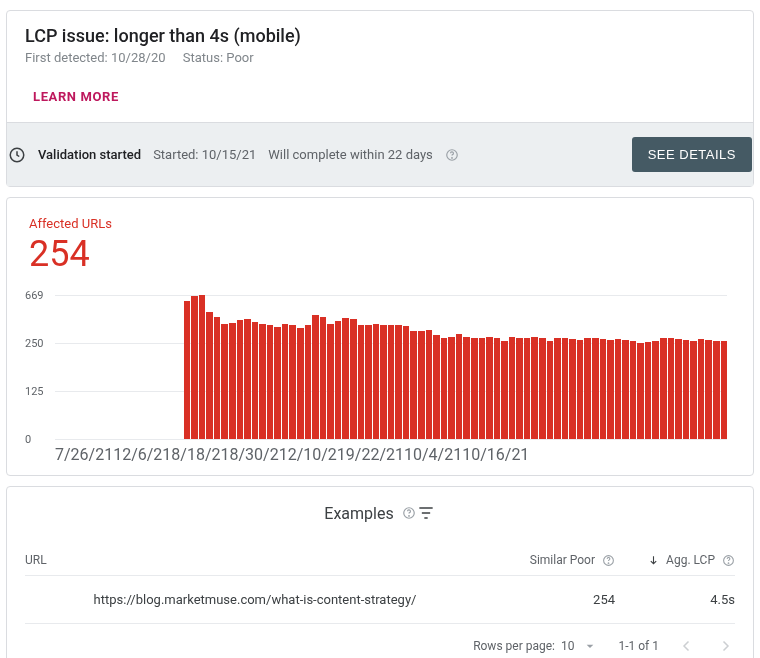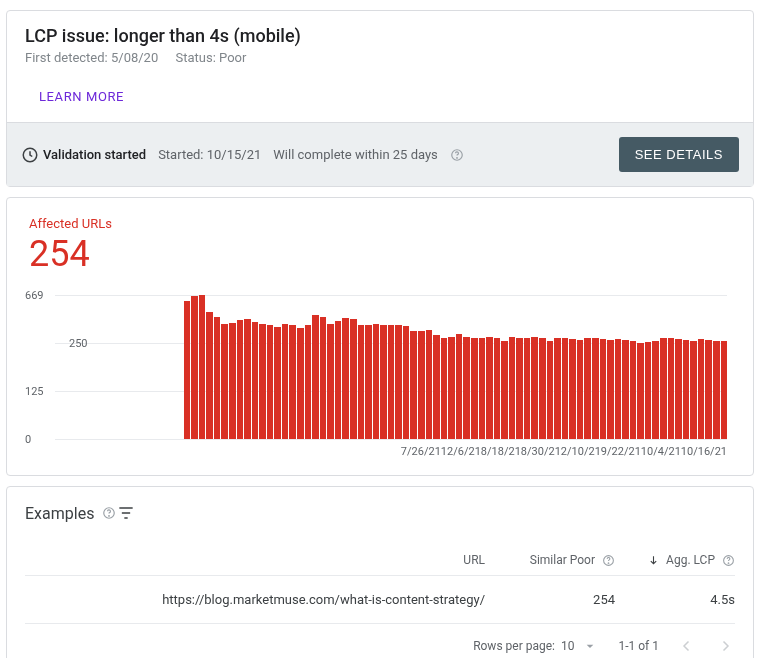--- a/index.html
+++ b/index.html
@@ -3,84 +3,84 @@
 <meta charset="utf-8">
 <style>
   html,body{margin:0;padding:0;font-family:Roboto,Arial,sans-serif;background:#fff;color:#202124;font-size:14px}
   .page{width:760px;margin:0;box-sizing:border-box;padding:0 6px 20px}
   .card{border:1px solid #dadce0;border-radius:4px;margin:10px 0;background:#fff}
   
   .hdr{padding:14px 18px 0}
   .title{font-size:18px;font-weight:500;margin:0 0 4px;color:#202124}
   .subt{font-size:13px;color:#80868b;margin-bottom:18px}
   .subt span{margin-right:14px}
-  .learn{font-size:13px;letter-spacing:.6px;color:#6d28d9;font-weight:400;margin:6px 14px 18px;display:inline-block}
-  .statusbar{display:flex;align-items:center;background:#eceff1;border-top:1px solid #dadce0;padding:14px 14px;gap:4px}
+  .learn{font-size:13px;letter-spacing:.6px;color:#be185d;font-weight:700;margin:6px 8px 18px;display:inline-block}
+  .statusbar{display:flex;align-items:center;background:#eceff1;border-top:1px solid #dadce0;padding:14px 1px;gap:12px}
   .clock{width:18px;height:18px;flex:0 0 18px}
   .sb-text{display:flex;align-items:center;gap:12px;flex:1;font-size:13px;color:#5f6368}
   .sb-text .strong{color:#202124;font-weight:500}
   .btn{background:#455a64;color:#fff;border:none;border-radius:3px;padding:10px 16px;font-size:13px;letter-spacing:.5px;font-weight:500;cursor:pointer}
   .help-ic{width:14px;height:14px;color:#9aa0a6;cursor:pointer;display:inline-flex;align-items:center;justify-content:center}
   
   .chartcard{padding:18px 22px 10px}
   .affected{font-size:13px;color:#d93025;margin-bottom:2px}
   .bignum{font-size:36px;font-weight:400;color:#d93025;margin:0 0 20px}
   .chart{position:relative;height:170px;margin-left:26px;margin-right:4px}
   .ygrid{position:absolute;left:0;right:0;top:0;bottom:26px}
   .ygrid .line{position:absolute;left:0;right:0;border-top:1px solid #e8eaed}
   .ygrid .lbl{position:absolute;left:-30px;font-size:11px;color:#5f6368;transform:translateY(-50%)}
   .bars{position:absolute;left:0;right:0;bottom:26px;top:0;display:flex;align-items:flex-end;gap:1px}
   .bar{flex:1;background:#d93025}
-  .xaxis{position:absolute;left:0;right:0;bottom:0;height:20px;display:flex;font-size:11px;color:#5f6368;justify-content:flex-end}
+  .xaxis{position:absolute;left:0;right:0;bottom:0;height:20px;display:flex;font-size:16px;color:#5f6368;justify-content:flex-start}
   
   .excard{padding:16px 18px 10px}
-  .exhdr{display:flex;align-items:center;justify-content:flex-start;margin-bottom:22px}
+  .exhdr{display:flex;align-items:center;justify-content:center;margin-bottom:22px}
   .extitle{font-size:16px;color:#3c4043;display:flex;align-items:center;gap:8px}
   .filter-ic{width:20px;height:20px;cursor:pointer;color:#3c4043}
   .tbl{width:100%;font-size:13px}
   .th{display:flex;color:#5f6368;font-size:12px;padding:8px 0;border-bottom:1px solid #e8eaed}
-  .th .c1{flex:1;text-align:right}
+  .th .c1{flex:1;text-align:left}
   .th .c2{width:130px;text-align:right;display:flex;align-items:center;justify-content:flex-end;gap:6px}
   .th .c3{width:120px;text-align:right;display:flex;align-items:center;justify-content:flex-end;gap:6px}
   .tr{display:flex;padding:16px 0;border-bottom:1px solid #e8eaed;color:#3c4043}
-  .tr .c1{flex:1;text-align:right}
+  .tr .c1{flex:1;text-align:center}
   .tr .c2{width:130px;text-align:right}
   .tr .c3{width:120px;text-align:right}
   .pager{display:flex;align-items:center;justify-content:flex-end;gap:18px;color:#5f6368;font-size:12px;padding:12px 0 4px}
   .pager .rows{display:flex;align-items:center;gap:6px}
   .chev{width:20px;height:20px;color:#9aa0a6;display:inline-flex;align-items:center;justify-content:center;cursor:pointer}
   .chev.disabled{opacity:.5;cursor:default}
   .sort-ic{display:inline-flex}
   svg{display:block}
 </style>
 </head>
 <body>
 
 <div class="page">
 
   <div class="card">
     <div class="hdr">
       <h1 class="title">LCP issue: longer than 4s (mobile)</h1>
       <div class="subt">
-        <span>First detected: 5/08/20</span>
+        <span>First detected: 10/28/20</span>
         <span>Status: Poor</span>
       </div>
       <a class="learn">LEARN MORE</a>
     </div>
     <div class="statusbar">
       <span class="clock">
         <svg viewBox="0 0 24 24" fill="none" stroke="#3c4043" stroke-width="2">
             <circle cx="12" cy="12" r="9"></circle>
             <path d="M12 7v5l3 2"></path>
           </svg>
       </span>
       <div class="sb-text">
         <span class="strong">Validation started</span>
         <span>Started: 10/15/21</span>
-        <span>Will complete within 25 days</span>
+        <span>Will complete within 22 days</span>
         <span class="help-ic">
           <svg viewBox="0 0 24 24" width="14" height="14" fill="none" stroke="currentColor" stroke-width="2">
               <circle cx="12" cy="12" r="9"></circle>
               <path d="M9.5 9a2.5 2.5 0 1 1 3.5 2.3c-.8.4-1 .9-1 1.7"></path>
               <circle cx="12" cy="17" r=".6" fill="currentColor"></circle>
             </svg>
         </span>
       </div>
       <button class="btn">SEE DETAILS</button>
     </div>
@@ -89,21 +89,21 @@
   <div class="card chartcard">
     <div class="affected">Affected URLs</div>
     <div class="bignum">254</div>
     <div class="chart">
       <div class="ygrid" id="ygrid">
           <div class="line" style="top: 100%;"></div>
           <div class="lbl" style="top: 100%;">0</div>
           <div class="line" style="top: 66.6667%;"></div>
           <div class="lbl" style="top: 66.6667%;">125</div>
           <div class="line" style="top: 33.3333%;"></div>
-          <div class="lbl" style="top: 33.3333%; margin-left: 44px;">250</div>
+          <div class="lbl" style="top: 33.3333%;">250</div>
           <div class="line" style="top: 0%;"></div>
           <div class="lbl" style="top: 0%;">669</div>
         </div>
       <div class="bars" id="bars">
           <div class="bar" style="height: 0%; visibility: hidden;"></div>
           <div class="bar" style="height: 0%; visibility: hidden;"></div>
           <div class="bar" style="height: 0%; visibility: hidden;"></div>
           <div class="bar" style="height: 0%; visibility: hidden;"></div>
           <div class="bar" style="height: 0%; visibility: hidden;"></div>
           <div class="bar" style="height: 0%; visibility: hidden;"></div>

